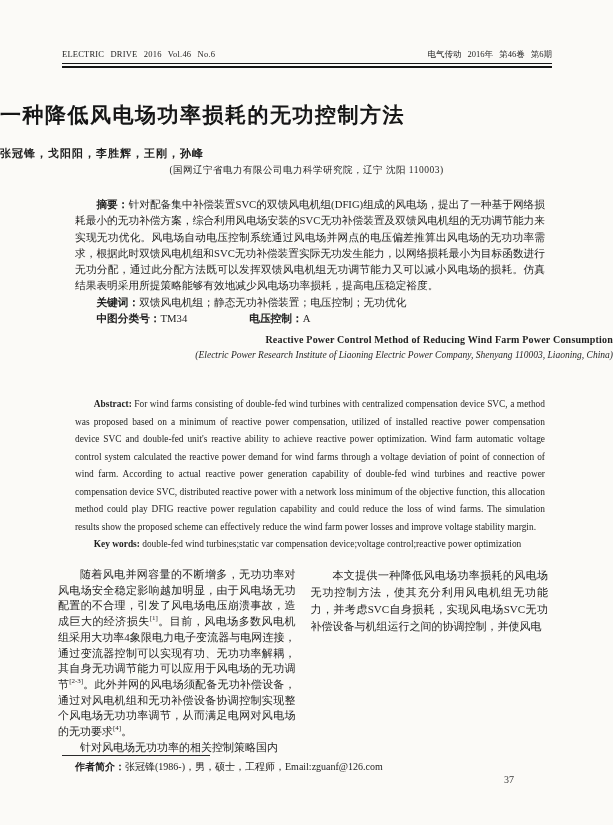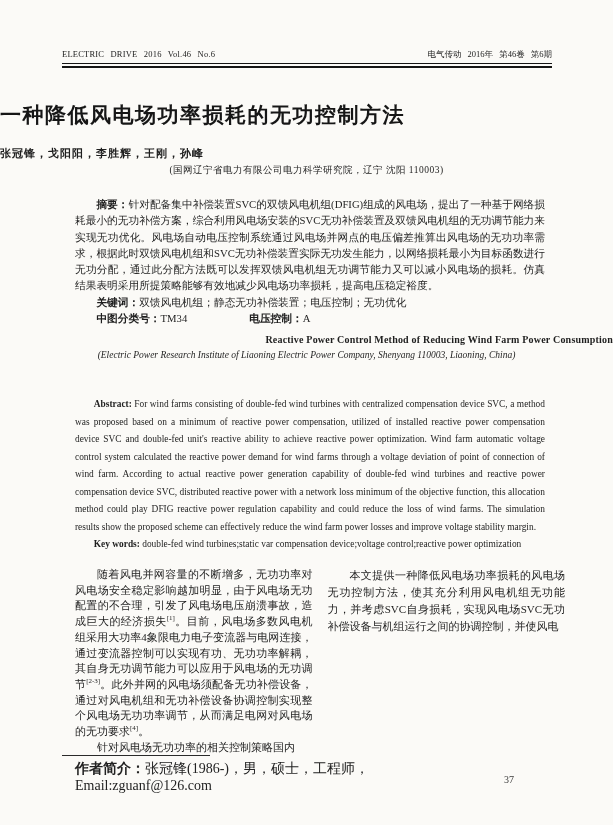--- a/index.html
+++ b/index.html
@@ -24,32 +24,32 @@
     text-align:center; font-size:9.5px; letter-spacing:.5px; }
   .abs-cn-block { position:absolute; top:196px; left:75px; width:470px;
     font-size:10.7px; line-height:16.3px; text-align:justify; }
   .abs-cn-block p { text-indent:2em; margin:0; }
   .b { font-weight:bold; }
   .clc-row { text-indent:2em; }
   .clc-sep { display:inline-block; width:62px; }
   .en-block { position:absolute; top:334px; left:0; width:100%; text-align:center; }
   .title-en { font-size:10px; font-weight:bold; letter-spacing:.2px;text-align:right; }
   .authors-en { font-size:10px; margin-top:6px; letter-spacing:.3px; }
-  .affil-en { font-size:9.5px; font-style:italic; margin-top:5px; }
+  .affil-en { font-size:9.5px; font-style:italic; margin-top:5px;text-align:right; }
   .abs-en-block { position:absolute; top:396px; left:75px; width:470px;
     font-size:9.4px; line-height:17.5px; text-align:justify; }
   .abs-en-block p { text-indent:2em; margin:0; }
-  .columns { position:absolute; top:567px; left:75px; width:490px; display:flex; gap:15px; }
+  .columns { position:absolute; top:567px; left:58px; width:490px; display:flex; gap:15px; }
   .col { width:238.5px; font-size:11px; text-align:justify; }
   .col-left { line-height:15.7px; height:190px; overflow:hidden; }
   .col-right { line-height:17px; height:210px; overflow:hidden; }
   .col p { text-indent:2em; margin:0; }
   .col sup { font-size:7px; line-height:0; }
   .foot-rule { position:absolute; top:755px; left:62px; width:148px; border-top:1px solid #2a2a2a; }
-  .foot-note { position:absolute; top:760px; left:75px; width:420px; font-size:14px; color:#222; }
+  .foot-note { position:absolute; top:760px; left:75px; width:420px; font-size:10px; color:#222; }
   .page-num { position:absolute; top:774px; left:504px; font-size:10px; color:#3a3a3a; }
 </style>
 </head>
 <body>
 
 <div class="page">
 
   <div class="hdr-row">
     <span class="hdr-left">ELECTRIC DRIVE 2016 Vol.46 No.6</span>
     <span class="hdr-right">电气传动 2016年 第46卷 第6期</span>

